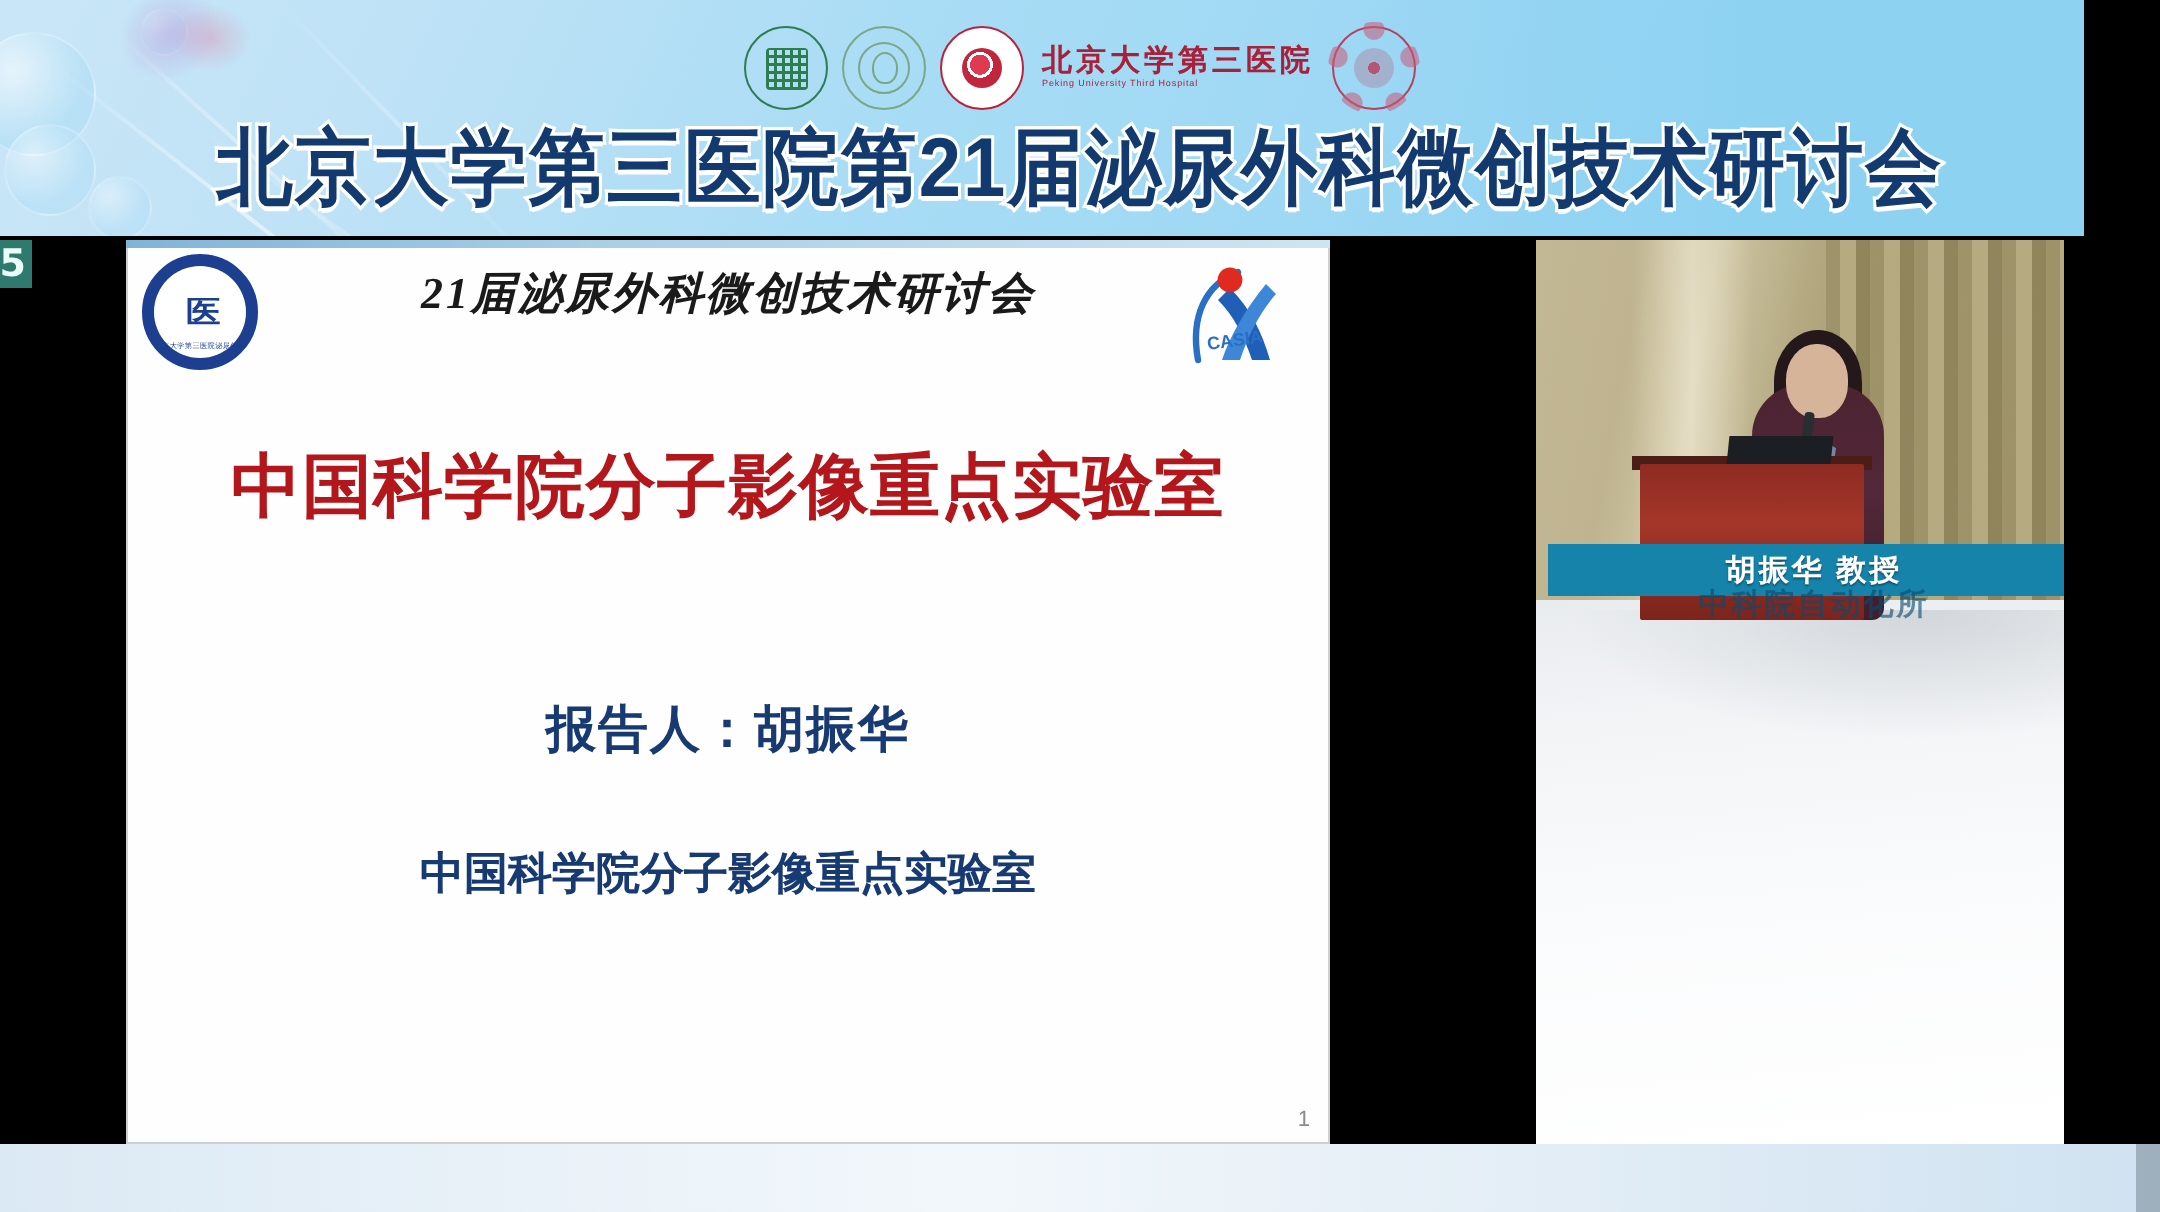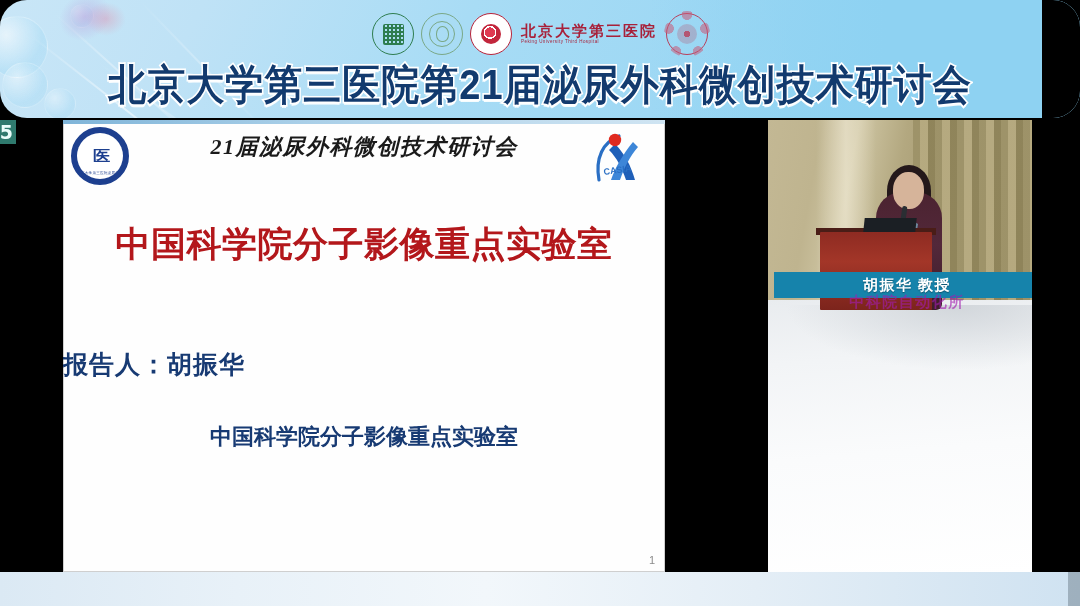--- a/index.html
+++ b/index.html
@@ -24,21 +24,20 @@
     left: 0; top: 0;
     width: 1080px; height: 118px;
     background: linear-gradient(115deg,
         #c9e6f7 0%,
         #bfe2f6 18%,
         #a8dcf5 42%,
         #9ed8f4 62%,
         #95d5f3 80%,
         #8fd2f2 100%);
     overflow: hidden;
-    border-radius: 27px;
   }
   .banner-bg-right {
     position: absolute;
     right: 0; top: 0;
     width: 430px; height: 118px;
     background: linear-gradient(90deg, rgba(142,210,242,0) 0%, #8ed2f2 55%, #8ed2f2 100%);
   }
   .bubble {
     position: absolute;
     border-radius: 50%;
@@ -288,21 +287,21 @@
     font-weight: 700;
     font-size: 35px;
     line-height: 48px;
     letter-spacing: .5px;
     font-family: "Liberation Sans", "DejaVu Sans", sans-serif;
   }
   .slide-presenter {
     position: absolute;
     left: 0; right: 0;
     top: 228px;
-    text-align: left;
+    text-align: center;
     color: #173a73;
     font-weight: 700;
     font-size: 25px;
     letter-spacing: 1px;
   }
   .slide-affil {
     position: absolute;
     left: 0; right: 0;
     top: 300px;
     text-align: center;
@@ -444,21 +443,21 @@
     font-weight: 700;
     letter-spacing: 1.5px;
     text-shadow: 0 1px 1px rgba(0,0,0,.35);
     text-align: center;
   }
   .v-caption-sub {
     position: absolute;
     left: 6px; top: 173px;
     width: 266px;
     text-align: center;
-    color: #a21caf;
+    color: #0c4a6e;
     font-size: 15px;
     font-weight: 700;
     letter-spacing: 1.5px;
     opacity: .62;
   }
   .v-right-black {
     position: absolute;
     right: 0; top: 0;
     width: 8px; height: 452px;
     background: #000;

